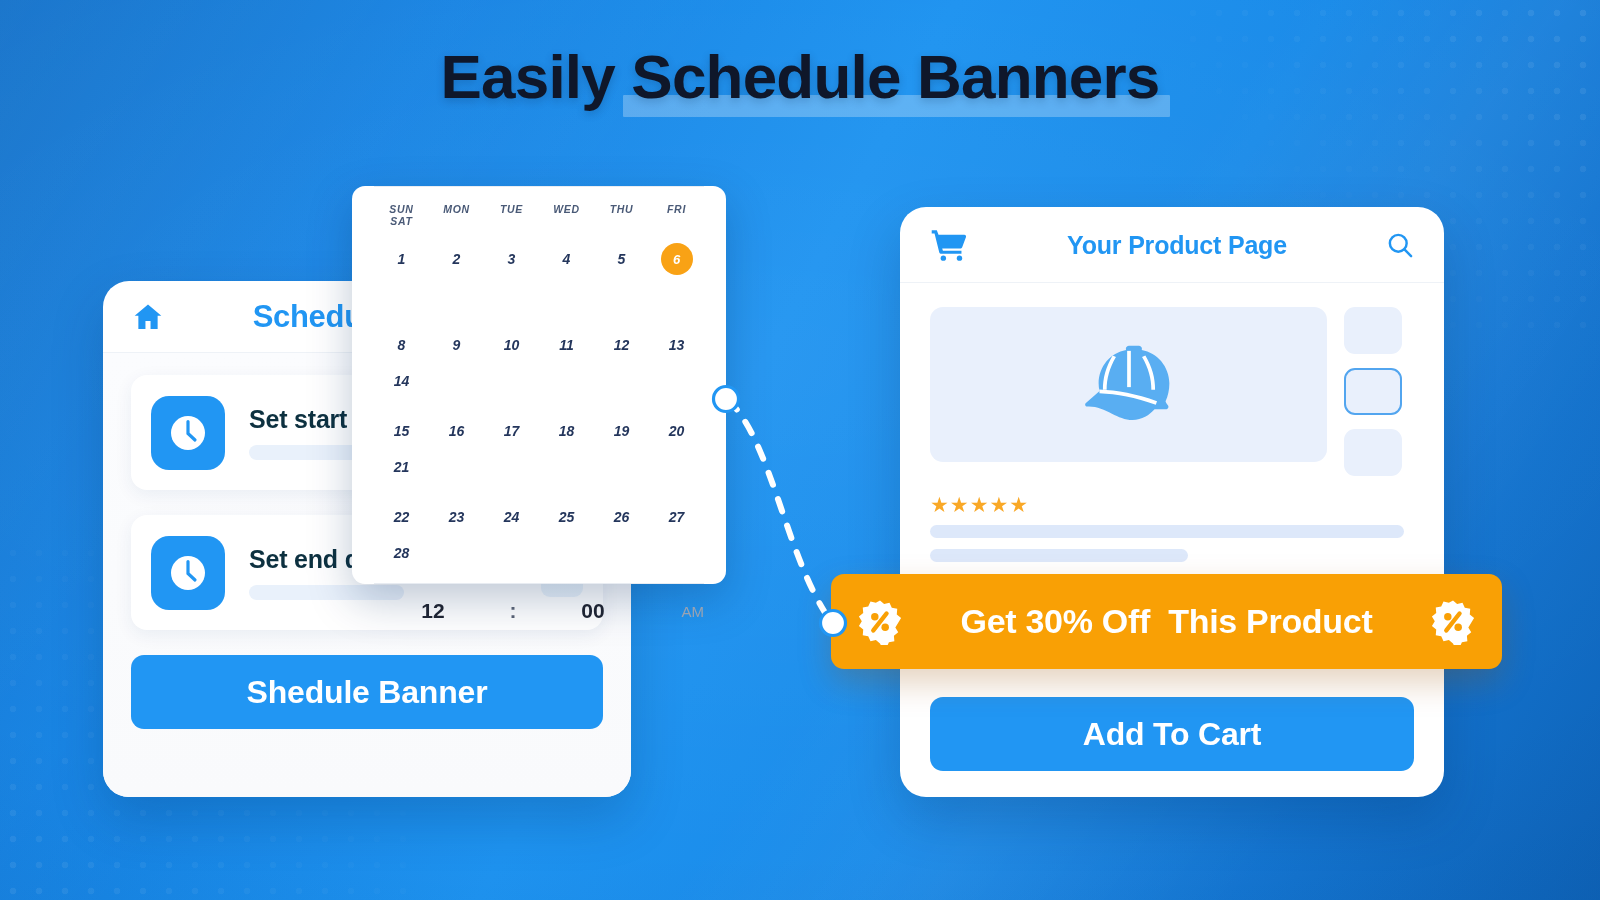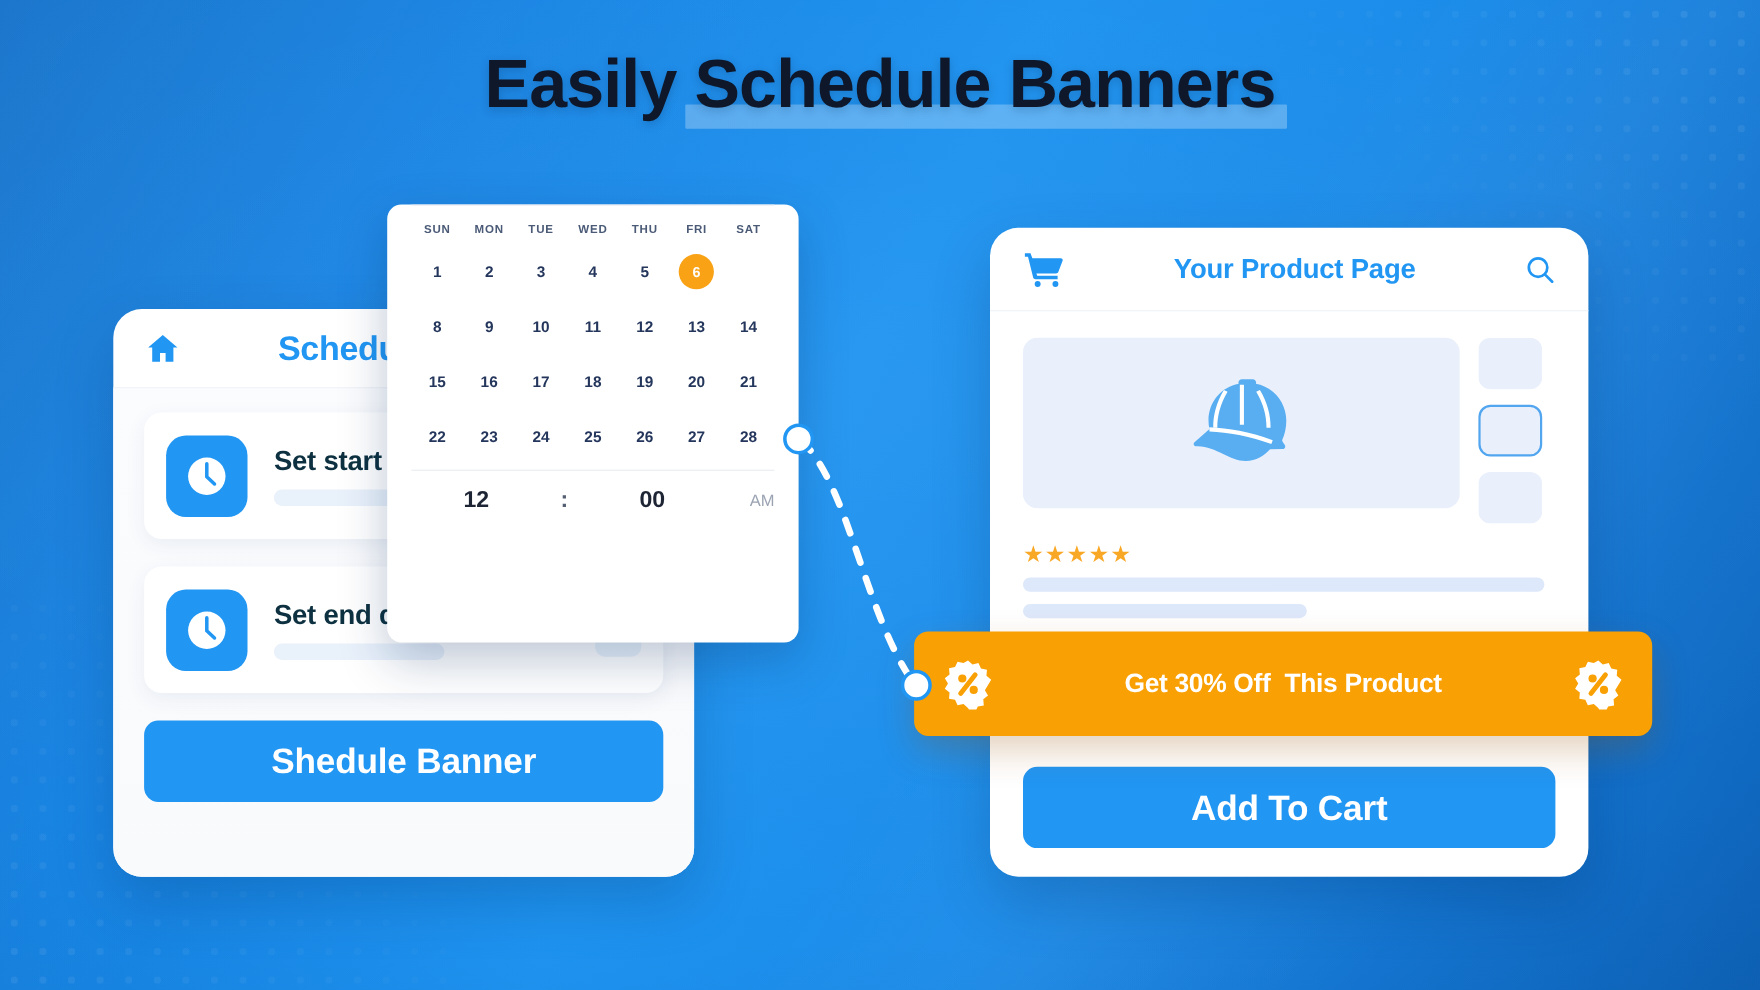--- a/index.html
+++ b/index.html
@@ -135,21 +135,21 @@
     justify-content: space-between;
   }
   .cal-month {
     font-size: 15px; color: #2e3f5c; font-weight: 500;
     letter-spacing: 1.1px;
   }
   .cal-navs { display: flex; gap: 24px; padding-right: 4px; }
   .cal-nav { width: 14px; height: 20px; cursor: pointer; }
   .cal-rule { height: 1px; background: #e8ecf2; }
   .cal-dow, .cal-week {
-    display: grid; grid-template-columns: repeat(7, 1fr);
+    display: grid; grid-template-columns: repeat(6, 1fr); font-style: italic;
   }
   .cal-dow { margin-top: 16px; }
   .cal-dow span {
     font-size: 10.5px; color: #4a5a77; font-weight: 600;
     letter-spacing: 0.7px; text-align: center;
   }
   .cal-week { margin-top: 14px; }
   .cal-cell {
     height: 36px; display: flex; align-items: center; justify-content: center;
     font-size: 14px; font-weight: 700; color: #24365c; cursor: pointer;
@@ -214,21 +214,21 @@
     position: absolute; left: 831px; top: 574px;
     width: 671px; height: 95px;
     background: #f9a005; border-radius: 13px;
     box-shadow: 0 14px 32px rgba(150,80,0,0.25);
     display: flex; align-items: center; z-index: 9;
     padding: 0 26px;
   }
   .promo-badge { width: 46px; height: 46px; flex: 0 0 auto; }
   .promo-text {
     flex: 1; text-align: center; color: #ffffff;
-    font-size: 24px; font-weight: 700; letter-spacing: -0.3px;
+    font-size: 34px; font-weight: 700; letter-spacing: -0.3px;
     white-space: pre;
   }
 
   
   #connector { position: absolute; left: 700px; top: 370px; width: 170px; height: 280px; z-index: 10; }
 </style>
 </head>
 <body>
 
 <div class="bg">

